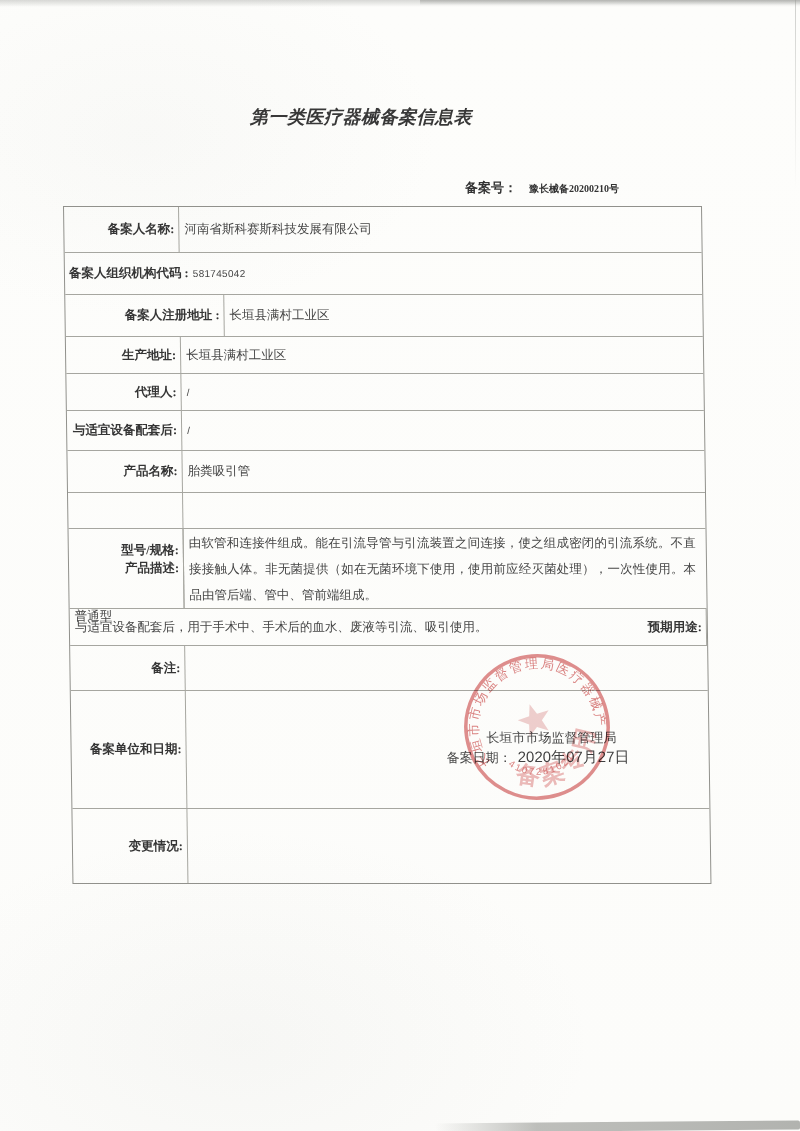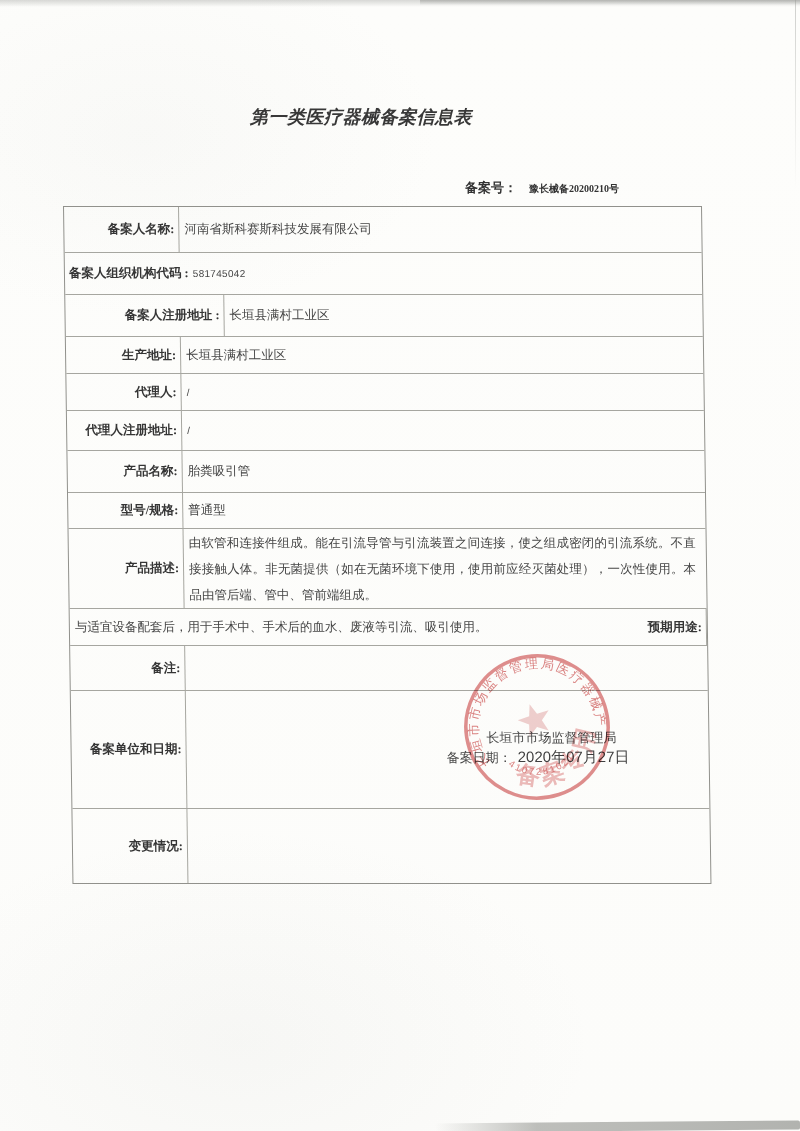--- a/index.html
+++ b/index.html
@@ -145,35 +145,35 @@
       <div class="frow" style="height: 37px;">
         <div class="cell lblcell">
           <span>代理人:</span>
         </div>
         <div class="cell valcell">
           <span class="num">/</span>
         </div>
       </div>
       <div class="frow" style="height: 40px;">
         <div class="cell lblcell">
-          <span>代理人注册地址:</span>
+          <span>与适宜设备配套后:</span>
         </div>
         <div class="cell valcell">
           <span class="num">/</span>
         </div>
       </div>
       <div class="frow" style="height: 42px;">
         <div class="cell lblcell">
           <span>产品名称:</span>
         </div>
         <div class="cell valcell">
           <span>胎粪吸引管</span>
         </div>
       </div>
-      <div class="frow" style="height: 36px;">
+      <div class="frow" style="height: 36px; flex-direction: column;">
         <div class="cell lblcell">
           <span>型号/规格:</span>
         </div>
         <div class="cell valcell">
           <span>普通型</span>
         </div>
       </div>
       <div class="frow" style="height: 80px;">
         <div class="cell lblcell">
           <span>产品描述:</span>

